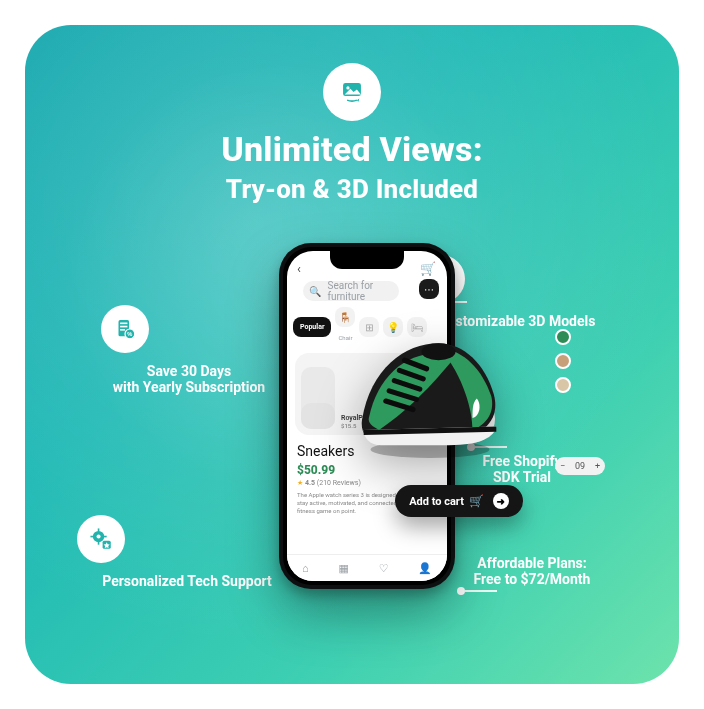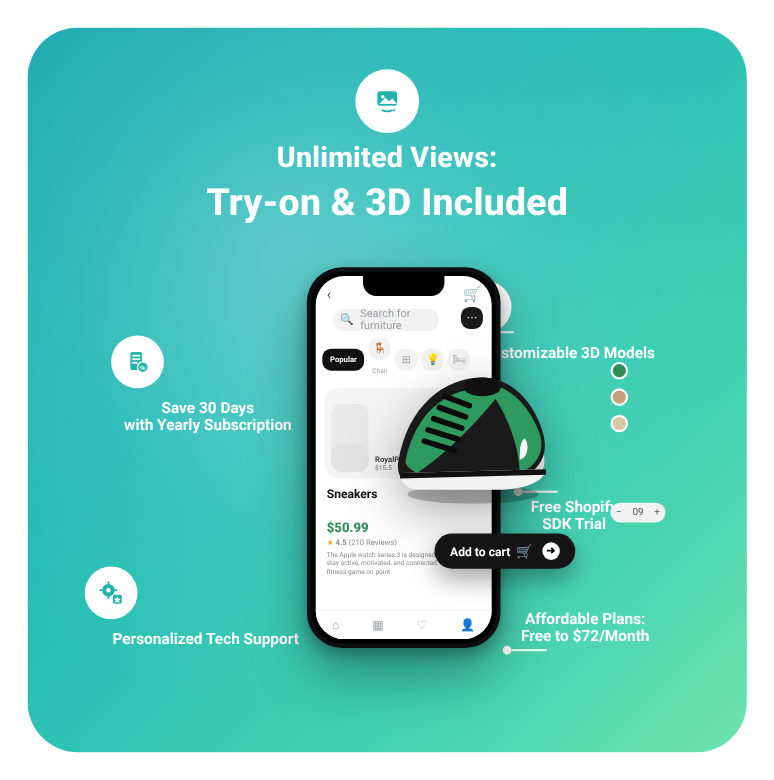--- a/index.html
+++ b/index.html
@@ -16,22 +16,22 @@
       linear-gradient(135deg,#14a7ae 0%,#1fb9b5 35%,#3fd0b2 72%,#6de3ac 100%);
     color:#fff;
   }
   
   .halo{position:absolute;inset:0;border-radius:46px;overflow:hidden;pointer-events:none;}
   .halo:before{content:"";position:absolute;left:40px;top:30px;width:440px;height:440px;border-radius:50%;
     background:radial-gradient(closest-side, rgba(255,255,255,.14), rgba(255,255,255,0));}
 
   .hdr-icon{position:absolute;left:50%;top:38px;transform:translateX(-50%);}
   .title{position:absolute;left:0;right:0;top:104px;text-align:center;font-weight:800;letter-spacing:.2px;}
-  .title .l1{font-size:26px;line-height:1.2;}
-  .title .l2{font-size:34px;line-height:1.2;margin-top:4px;}
+  .title .l1{font-size:34px;line-height:1.2;}
+  .title .l2{font-size:26px;line-height:1.2;margin-top:4px;}
 
   
   .feat{position:absolute;color:#fff;text-align:center;font-weight:700;font-size:14px;}
   .feat .ic{display:block;margin:0 auto 10px;}
   .feat .tx{display:block;}
   .f1{left:76px; top:280px; width:176px;}
   .f2{right:62px; top:230px; width:200px;}
   .f3{right:82px; top:370px; width:150px;}
   .f4{left:52px; top:490px; width:220px;}
   .f5{right:62px; top:530px; width:170px;}
@@ -69,21 +69,21 @@
 
   .img-big{position:relative;margin:6px 8px 0 8px;height:82px;border-radius:14px;background:#f4f4f4;overflow:hidden;}
   .img-big .thumb{position:absolute;left:6px;bottom:6px;top:14px;width:34px;border-radius:10px;background:#e9e9e9;}
   .img-big .t2{top:50px;background:#e3e3e3;}
   .img-big .lbl{position:absolute;left:46px;bottom:6px;font-size:7px;color:#3a3a3a;font-weight:600;}
   .img-big .lbl b{display:block;font-size:6px;color:#8a8a8a;font-weight:500;}
   .swatches{position:absolute;right:108px;top:296px;z-index:5;}
   .sw{width:12px;height:12px;border-radius:50%;margin:8px 0;border:2px solid #fff;}
   .sw.g{background:#2e8c56;} .sw.k{background:#c7a07a;} .sw.b{background:#d9c6a6;}
 
-  .ptitle{margin:8px 10px 17px 10px;font-size:11px;font-weight:700;color:#111;}
+  .ptitle{margin:8px 10px 4px 10px;font-size:14px;font-weight:400;color:#111;}
   .price{margin:0 10px;font-size:12px;font-weight:800;color:#2e8c56;}
   .rating{margin:2px 10px 0;font-size:7px;color:#8a8a8a;}
   .rating .star{color:#f2b01e;}
   .desc{margin:4px 10px 0;font-size:6px;color:#8a8a8a;line-height:1.35;}
 
   .bottombar{position:absolute;left:0;right:0;bottom:0;height:26px;background:#fff;border-top:1px solid #eee;display:flex;align-items:center;justify-content:space-around;color:#9aa0a6;font-size:11px;}
 
   .qty{position:absolute;right:74px;top:432px;width:40px;height:18px;border-radius:10px;background:#f2f2f2;display:flex;align-items:center;justify-content:space-between;padding:0 5px;font-size:9px;color:#555;z-index:6;}
 
   

